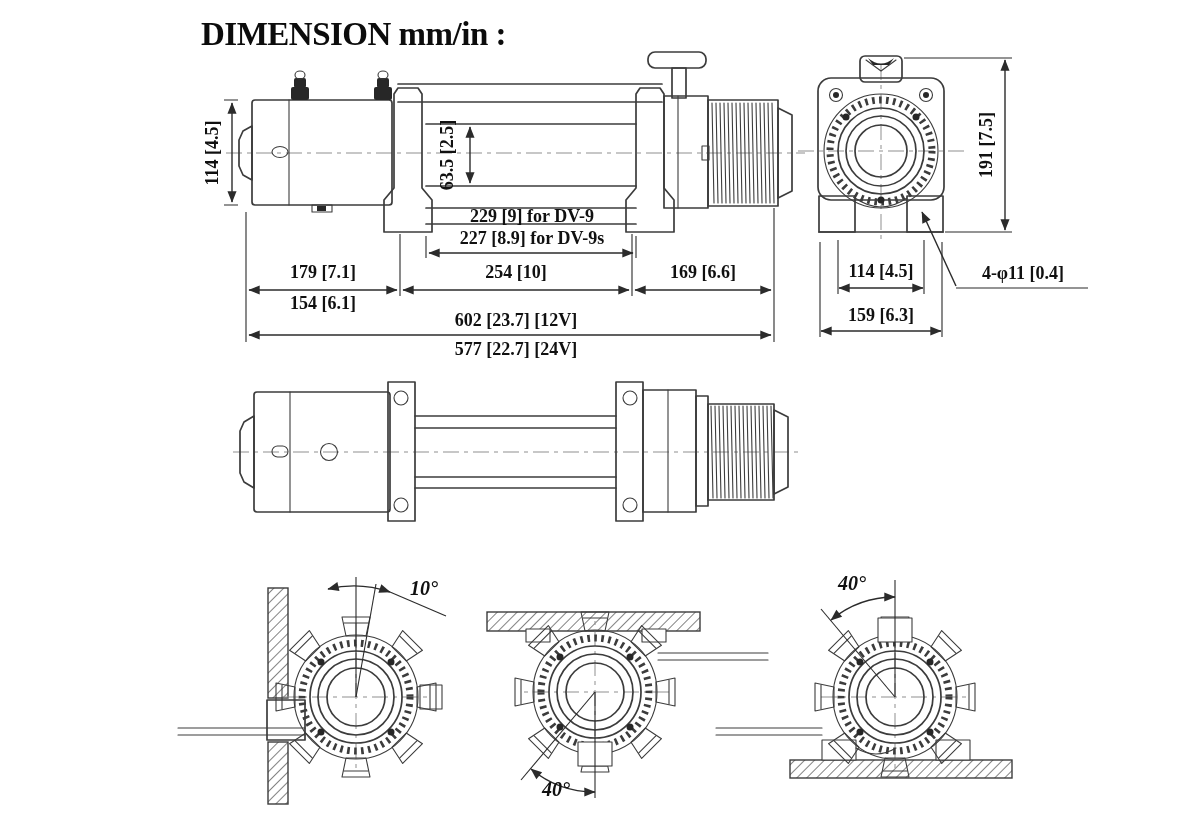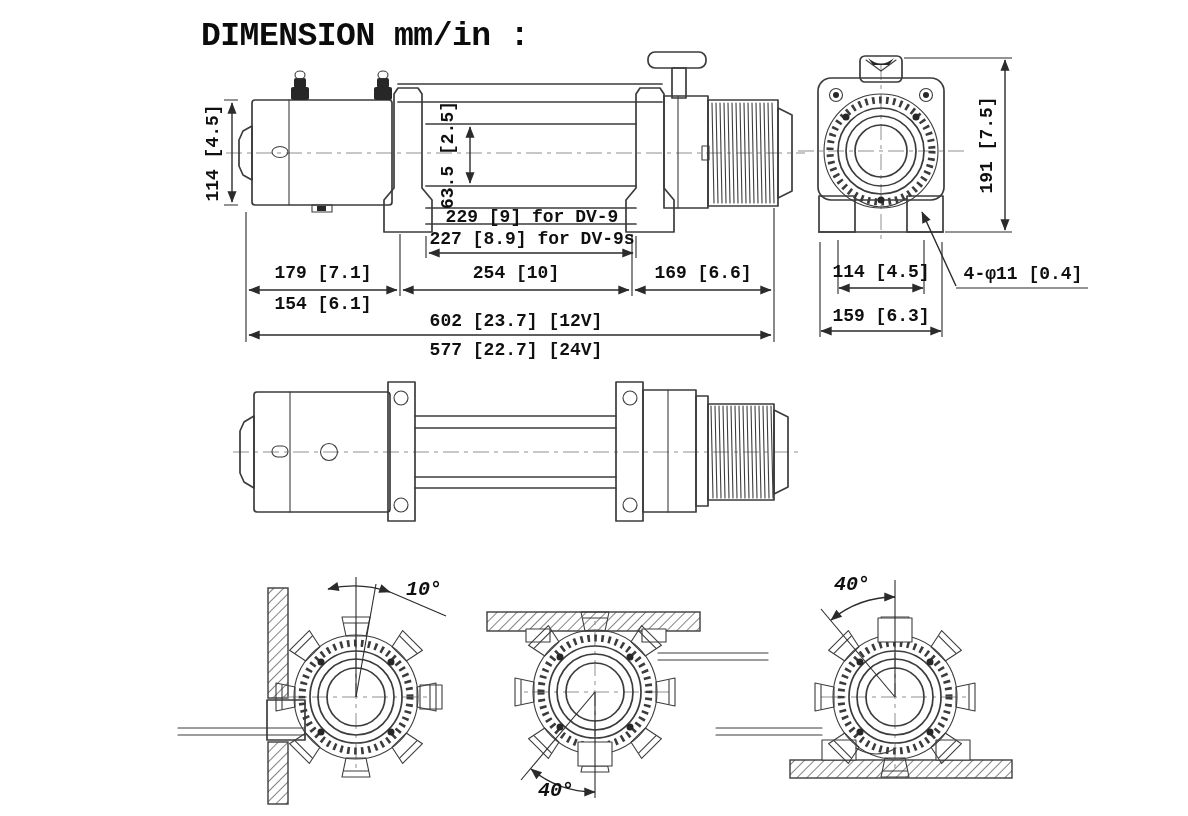--- a/index.html
+++ b/index.html
@@ -1,17 +1,17 @@
 <!DOCTYPE html>
 <html><head>
 <meta charset="utf-8">
 <style>
   html,body{margin:0;padding:0;background:#ffffff;}
   .stage{position:relative;width:1188px;height:816px;background:#fff;overflow:hidden;
-         font-family:Liberation Mono, monospace;}
+         font-family:Liberation Serif, serif;}
   svg{display:block}
   .ln{fill:none;stroke:#3c3c3c;stroke-width:1.7;stroke-linejoin:round;stroke-linecap:round}
   .thin{stroke-width:1.1}
   .cl{fill:none;stroke:#8f8f8f;stroke-width:1;stroke-dasharray:16 5 4 5}
   .dim{fill:none;stroke:#2b2b2b;stroke-width:1.4}
   .ext{fill:none;stroke:#2b2b2b;stroke-width:1.1}
   .teeth{fill:none;stroke:#3c3c3c;stroke-width:7;stroke-dasharray:2.6 4.4}
   .fillD{fill:#272727;stroke:none}
   .whiteF{fill:#ffffff}
   .dimtext{font-weight:700;font-size:18px;fill:#101010}

